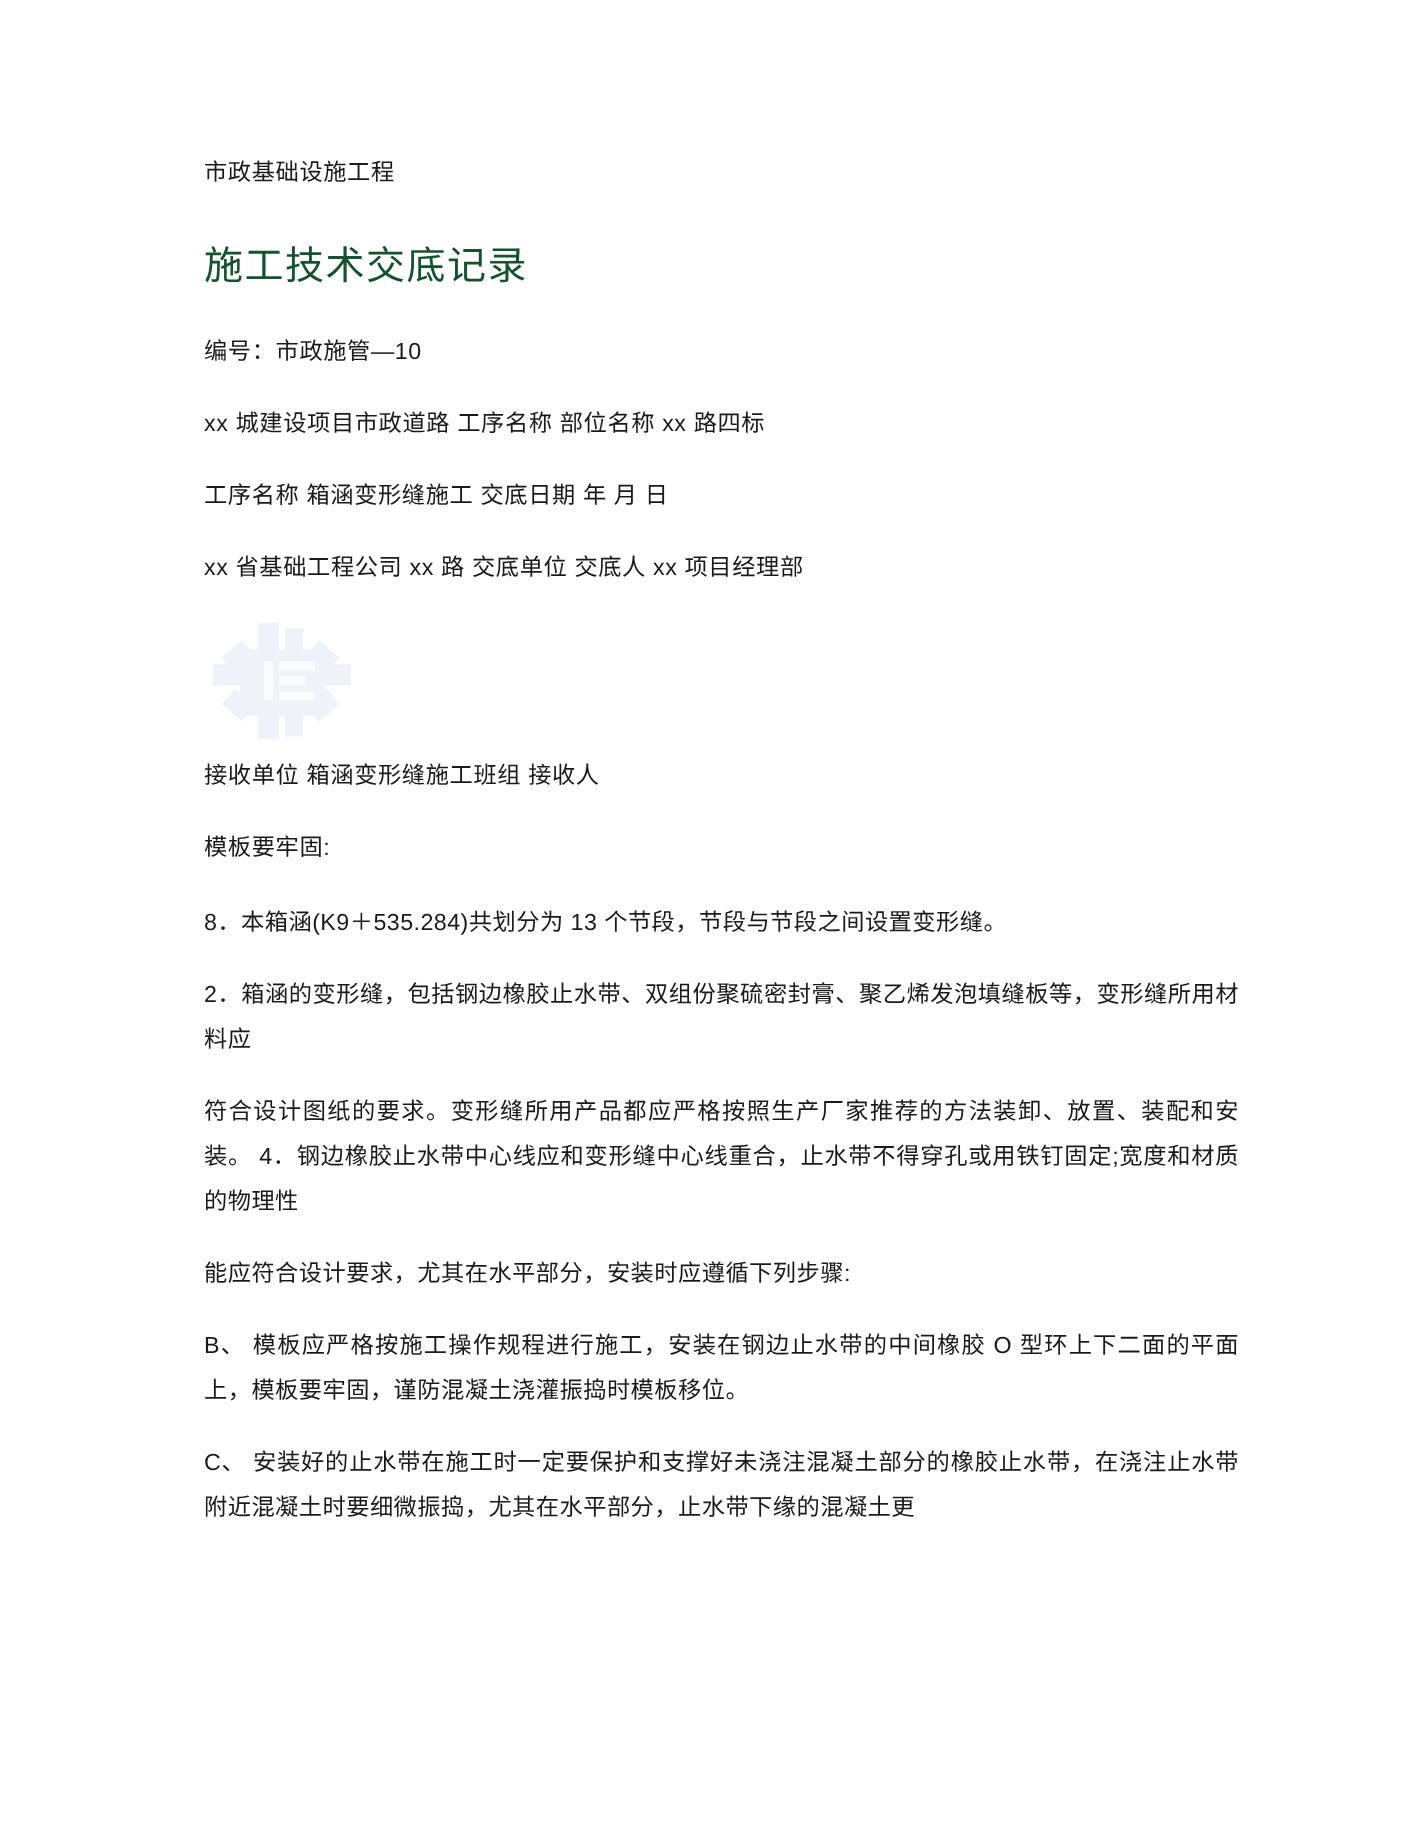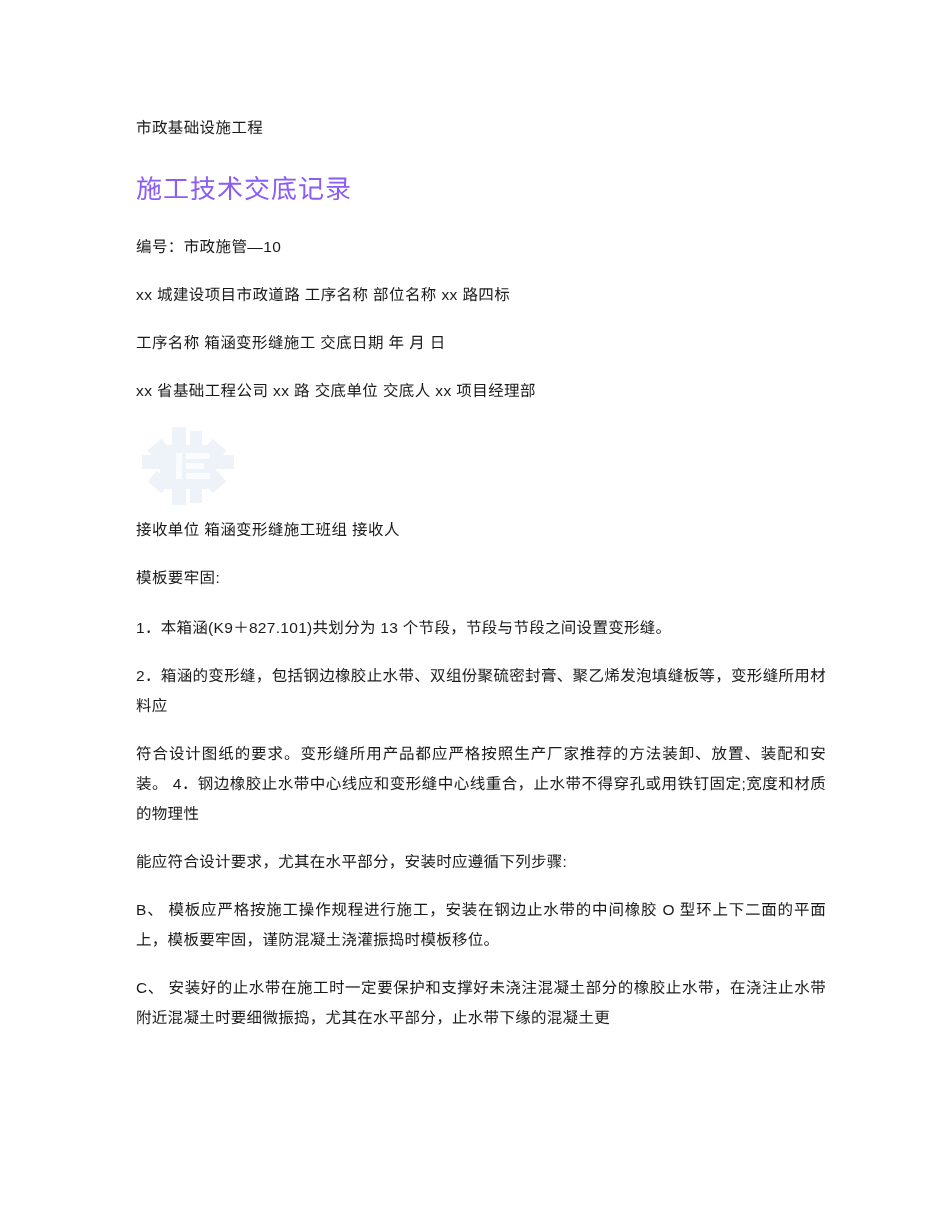--- a/index.html
+++ b/index.html
@@ -25,39 +25,38 @@
     width: 950px;
     height: 1230px;
     background: #ffffff;
   }
 
   .content {
     position: absolute;
     left: 136px;
     top: 104px;
     width: 700px;
-    margin-top: 12px;
   }
 
   
   .subtitle {
     font-size: 15.5px;
     line-height: 24px;
     letter-spacing: 0.4px;
     margin: 0 0 32px 0;
     color: #1a1a1a;
   }
 
   .doc-title {
     font-size: 26px;
     line-height: 34px;
     letter-spacing: 1px;
     font-weight: normal;
     margin: 0 0 28px 0;
-    color: #8b5cf6;
+    color: #14532d;
   }
 
   .meta-line {
     font-size: 15.5px;
     line-height: 25px;
     letter-spacing: 0.4px;
     margin: 0 0 23px 0;
   }
 
   .meta-line.tight {
@@ -141,21 +140,21 @@
             <rect x="44" y="46" width="24" height="6"></rect>
           </g>
         </svg>
       </div>
     </div>
 
     <p class="meta-line">接收单位  箱涵变形缝施工班组  接收人</p>
 
     <p class="meta-line">模板要牢固:</p>
 
-    <p class="body-para wide">1．本箱涵(K9＋827.101)共划分为 13 个节段，节段与节段之间设置变形缝。</p>
+    <p class="body-para wide">8．本箱涵(K9＋535.284)共划分为 13 个节段，节段与节段之间设置变形缝。</p>
 
     <p class="body-para wide">2．箱涵的变形缝，包括钢边橡胶止水带、双组份聚硫密封膏、聚乙烯发泡填缝板等，变形缝所用材料应</p>
 
     <p class="body-para wide">符合设计图纸的要求。变形缝所用产品都应严格按照生产厂家推荐的方法装卸、放置、装配和安装。 4．钢边橡胶止水带中心线应和变形缝中心线重合，止水带不得穿孔或用铁钉固定;宽度和材质的物理性</p>
 
     <p class="body-para wide">能应符合设计要求，尤其在水平部分，安装时应遵循下列步骤:</p>
 
 
     <p class="body-para wide">B、 模板应严格按施工操作规程进行施工，安装在钢边止水带的中间橡胶 O 型环上下二面的平面上，模板要牢固，谨防混凝土浇灌振捣时模板移位。</p>
 

